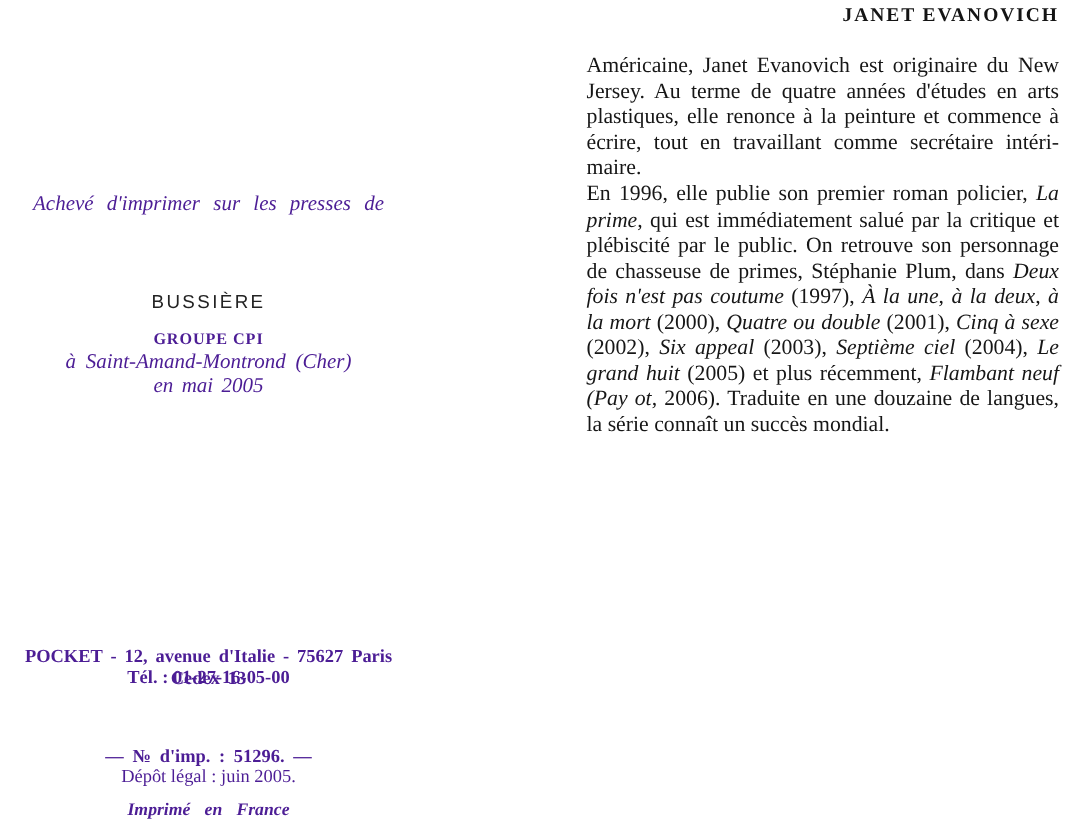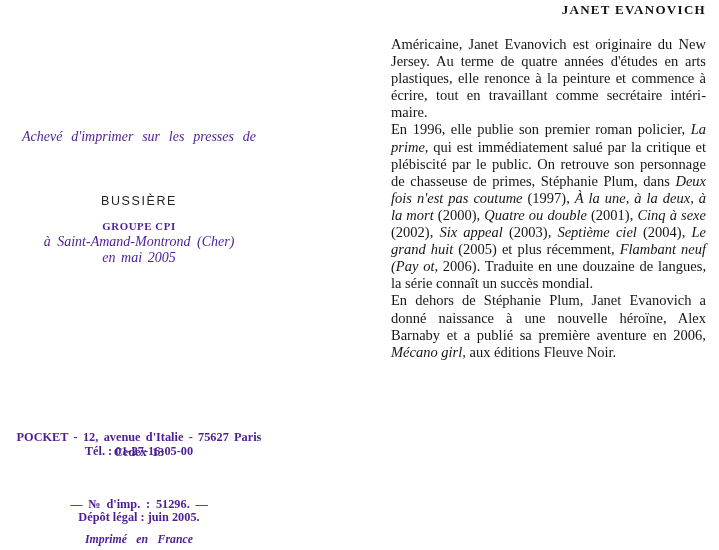--- a/index.html
+++ b/index.html
@@ -91,40 +91,39 @@
     font-size: 12.3px;
   }
   .imprint-number {
     top: 497px;
     font-weight: bold;
     font-size: 12.3px;
     word-spacing: 0.22em;
   }
   .legal-deposit {
     top: 510px;
-    font-weight: bold;
+    font-weight: normal;
     font-size: 12.3px;
   }
   .printed-in {
     top: 532px;
     font-weight: bold;
     font-style: italic;
     font-size: 11.8px;
     word-spacing: 0.55em;
   }
 </style>
 </head>
 <body>
 
 <div class="abs author-header">JANET EVANOVICH</div>
 
 <div class="abs bio">
     <p><span>Américaine, Janet Evanovich est originaire du New Jersey. Au terme de quatre années d'études en arts plastiques, elle renonce à la peinture et commence à écrire, tout en travaillant comme secrétaire intéri­maire.</span></p>
     <p><span>En 1996, elle publie son premier roman policier, </span><span class="it">La prime,</span><span> qui est immédiatement salué par la critique et plébiscité par le public. On retrouve son personnage de chasseuse de primes, Stéphanie Plum, dans </span><span class="it">Deux fois n'est pas coutume</span><span> (1997), </span><span class="it">À la une, à la deux, à la mort</span><span> (2000), </span><span class="it">Quatre ou double</span><span> (2001), </span><span class="it">Cinq à sexe</span><span> (2002), </span><span class="it">Six appeal</span><span> (2003), </span><span class="it">Septième ciel</span><span> (2004), </span><span class="it">Le grand huit</span><span> (2005) et plus récemment, </span><span class="it">Flambant neuf (Pay ot,</span><span> 2006). Traduite en une douzaine de lan­gues, la série connaît un succès mondial.</span></p>
-    <p><span>En dehors de Stéphanie Plum, Janet Evanovich a donné naissance à une nouvelle héroïne, Alex Barnaby et a publié sa première aventure en 2006, </span><span class="it">Mécano girl,</span><span> aux éditions Fleuve Noir.</span></p>
   </div>
 
 <div class="abs left-item printed-on">Achevé d'imprimer sur les presses de</div>
 
 <div class="abs left-item printer-name">BUSSIÈRE</div>
 
 <div class="abs left-item printer-group">GROUPE CPI</div>
 
 <div class="abs left-item printer-location">à Saint-Amand-Montrond (Cher)</div>
 

